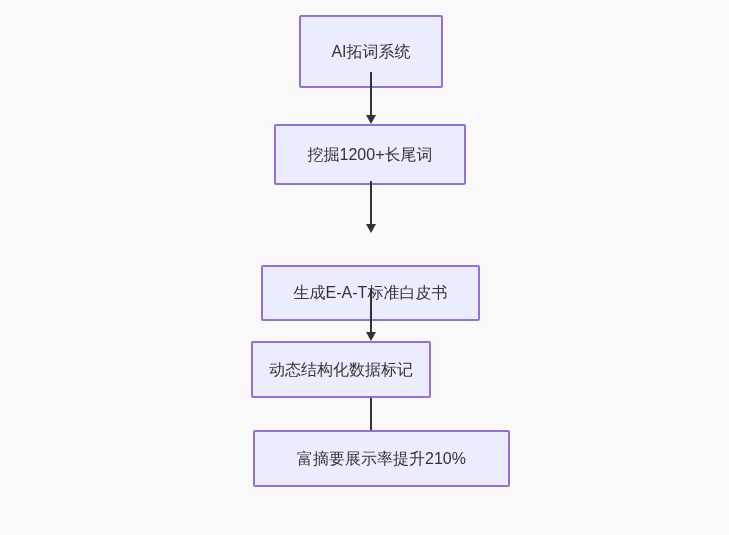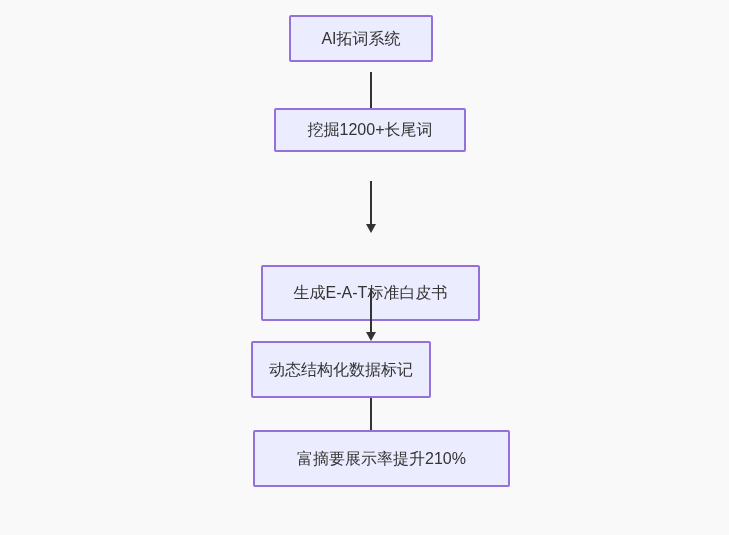--- a/index.html
+++ b/index.html
@@ -28,22 +28,22 @@
     align-items: center;
     justify-content: center;
     text-align: center;
   }
   .node .label {
     font-size: 16px;
     color: var(--node-text);
     line-height: 1.2;
     white-space: nowrap;
   }
-  .n1 { left: 289px; top: 15px;  width: 144px; height: 47px; }
-  .n2 { left: 274px; top: 108px; width: 192px; height: 44px; }
+  .n1 { left: 299px; top: 15px;  width: 144px; height: 73px; }
+  .n2 { left: 274px; top: 124px; width: 192px; height: 61px; }
   .n3 { left: 261px; top: 233px; width: 219px; height: 56px; margin-top: 32px; }
   .n4 { left: 251px; top: 341px; width: 180px; height: 57px; }
   .n5 { left: 253px; top: 430px; width: 257px; height: 57px; }
 
   .arrow { position: absolute; width: 10px; }
   .arrow .shaft {
     position: absolute;
     left: 4px; top: 0; bottom: 8px;
     width: 2px;
     background: var(--edge-color);

